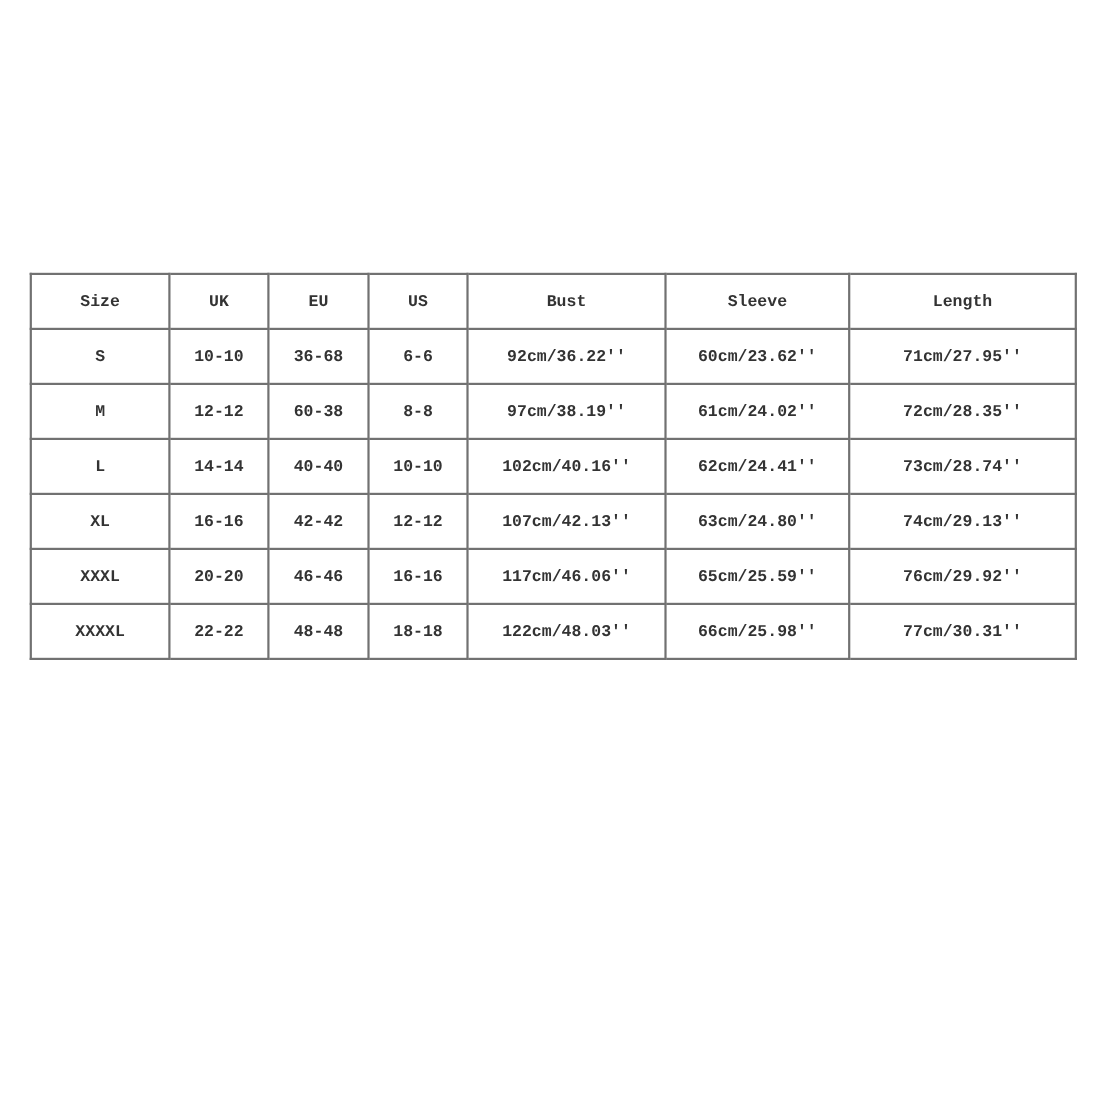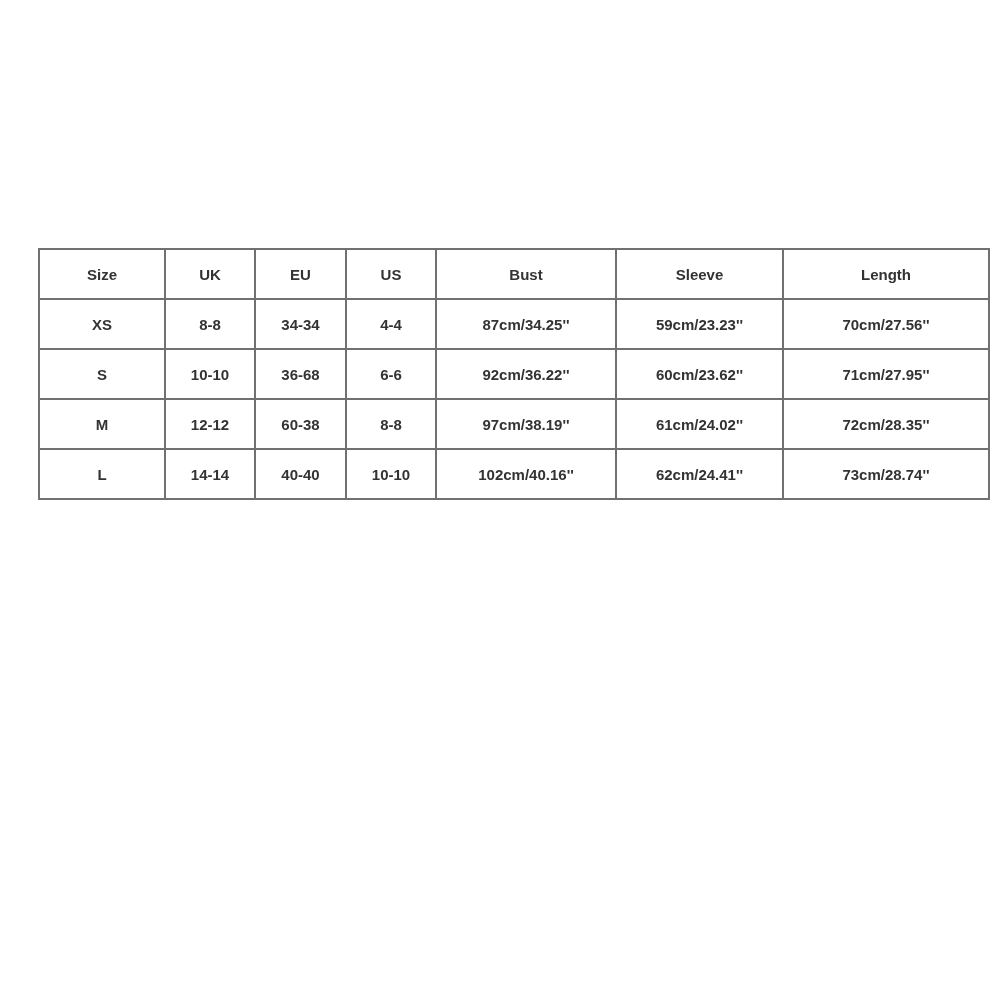--- a/index.html
+++ b/index.html
@@ -12,24 +12,25 @@
   }
   .page {
     position: relative;
     width: 1000px;
     height: 1000px;
     background: #ffffff;
     overflow: hidden;
   }
   table.size-chart {
     position: absolute;
-    left: 38px;
+    left: 27px;
     top: 248px;
     border-collapse: collapse;
     table-layout: fixed;
+    font-family: Liberation Mono, monospace;
   }
   table.size-chart th,
   table.size-chart td {
     border: 2px solid #717171;
     height: 48px;
     padding: 0;
     text-align: center;
     vertical-align: middle;
     font-size: 15px;
     font-weight: bold;
@@ -66,29 +67,20 @@
         <th>UK</th>
         <th>EU</th>
         <th>US</th>
         <th>Bust</th>
         <th>Sleeve</th>
         <th>Length</th>
       </tr>
     </thead>
     <tbody>
       <tr>
-        <td>XS</td>
-        <td>8-8</td>
-        <td>34-34</td>
-        <td>4-4</td>
-        <td>87cm/34.25''</td>
-        <td>59cm/23.23''</td>
-        <td>70cm/27.56''</td>
-      </tr>
-      <tr>
         <td>S</td>
         <td>10-10</td>
         <td>36-68</td>
         <td>6-6</td>
         <td>92cm/36.22''</td>
         <td>60cm/23.62''</td>
         <td>71cm/27.95''</td>
       </tr>
       <tr>
         <td>M</td>
@@ -101,15 +93,42 @@
       </tr>
       <tr>
         <td>L</td>
         <td>14-14</td>
         <td>40-40</td>
         <td>10-10</td>
         <td>102cm/40.16''</td>
         <td>62cm/24.41''</td>
         <td>73cm/28.74''</td>
       </tr>
+      <tr>
+        <td>XL</td>
+        <td>16-16</td>
+        <td>42-42</td>
+        <td>12-12</td>
+        <td>107cm/42.13''</td>
+        <td>63cm/24.80''</td>
+        <td>74cm/29.13''</td>
+      </tr>
+      <tr>
+        <td>XXXL</td>
+        <td>20-20</td>
+        <td>46-46</td>
+        <td>16-16</td>
+        <td>117cm/46.06''</td>
+        <td>65cm/25.59''</td>
+        <td>76cm/29.92''</td>
+      </tr>
+      <tr>
+        <td>XXXXL</td>
+        <td>22-22</td>
+        <td>48-48</td>
+        <td>18-18</td>
+        <td>122cm/48.03''</td>
+        <td>66cm/25.98''</td>
+        <td>77cm/30.31''</td>
+      </tr>
     </tbody>
   </table>
 </div>
 
 </body></html>

